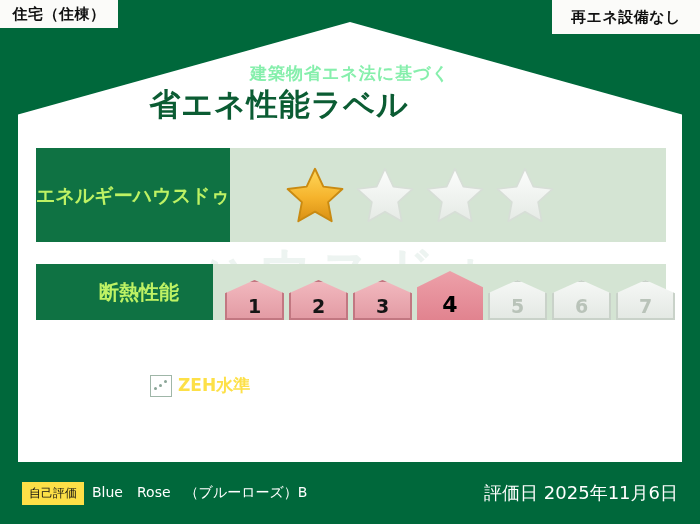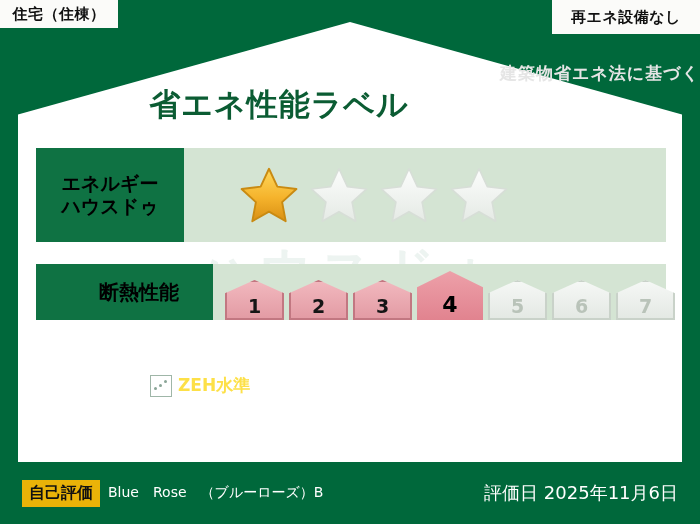--- a/index.html
+++ b/index.html
@@ -54,43 +54,43 @@
     white-space:nowrap;
   }
 
   
   #content{
     position:absolute;left:0;top:0;width:700px;height:524px;z-index:4;
   }
 
   
   #subtitle{
-    position:absolute;left:0;top:62px;width:700px;text-align:right;
-    font-size:17px;font-weight:700;color:#e5e5e5;letter-spacing:1px;
+    position:absolute;left:0;top:62px;width:700px;text-align:center;
+    font-size:17px;font-weight:700;color:#86efac;letter-spacing:1px;
   }
   #main-title{
     position:absolute;left:0;top:84px;width:558px;text-align:center;
     font-size:31px;font-weight:700;color:#0b5c33;letter-spacing:1px;
   }
 
   
   .metric-row{
     position:absolute;
     left:36px;width:630px;
     background:#d4e4d3;
     display:flex;align-items:stretch;
   }
   #row-energy{top:148px;height:94px;}
   #row-insulation{top:264px;height:56px;}
 
   .row-label{
     background:#0f7243;
-    color:#000000;
+    color:#bef264;
     font-weight:700;
-    display:flex;flex-direction:column;
+    display:flex;flex-direction:row;
     align-items:center;justify-content:center;
     flex:0 0 148px;
     line-height:1.2;
   }
   #row-energy .row-label{font-size:19px;}
   #row-insulation .row-label{font-size:20px;padding-left:29px;}
   .row-label span{display:block;white-space:nowrap;}
 
   .row-value{
     flex:1;display:flex;align-items:center;
@@ -175,22 +175,22 @@
   }
 
   
   #footer{
     position:absolute;left:0;bottom:0;width:700px;height:62px;
     z-index:5;
     display:flex;align-items:center;
   }
   #eval-badge{
     margin-left:22px;
-    background:#eab308;color:#111;
-    font-weight:700;font-size:16px;
+    background:#fde047;color:#111;
+    font-weight:400;font-size:12px;
     padding:3px 7px;
     white-space:nowrap;
   }
   #project-name{
     color:#ffffff;font-size:14px;margin-left:8px;white-space:nowrap;
   }
   #eval-date{
     position:absolute;right:22px;
     color:#ffffff;font-size:18px;white-space:nowrap;
   }

